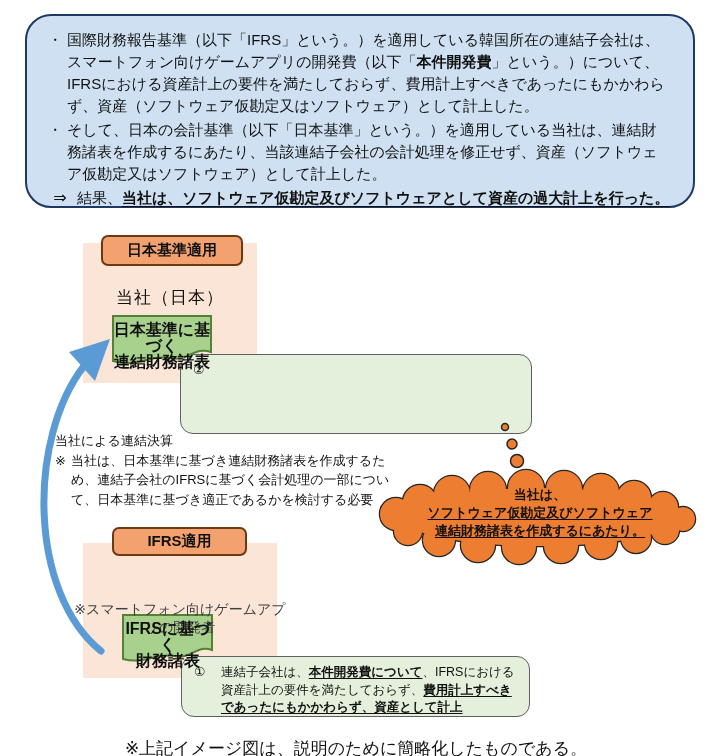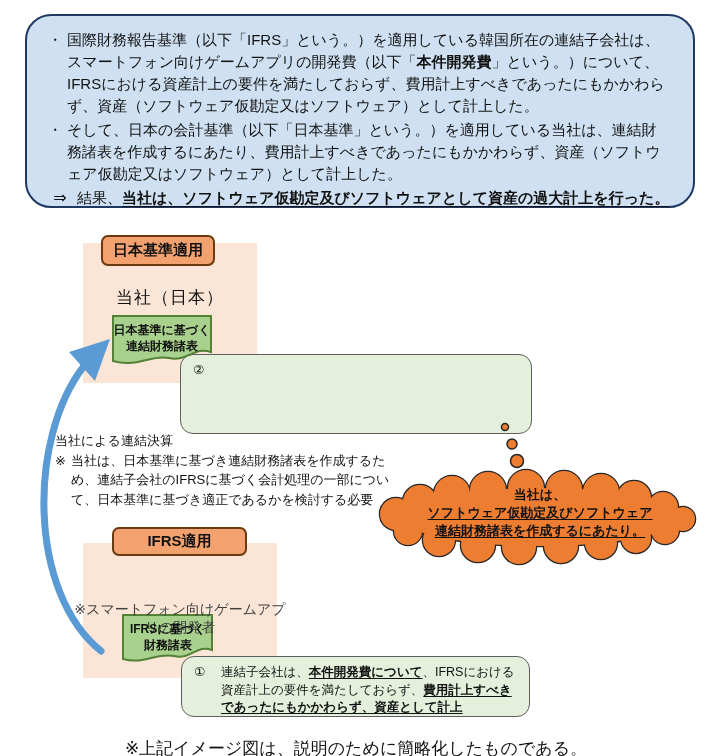--- a/index.html
+++ b/index.html
@@ -18,31 +18,31 @@
   .emph{font-weight:bold;text-decoration:underline;text-underline-offset:3px;}
 
   
   .peach{background:#fbe5d6;}
   .peach.japan{left:83px;top:243px;width:174px;height:140px;}
   .peach.korea{left:83px;top:543px;width:194px;height:135px;}
 
   
   .tag{box-sizing:border-box;background:#f3a26f;border:2.5px solid #6b3a11;border-radius:7px;
        font-weight:bold;font-size:15px;text-align:center;color:#111;}
-  .tag.japan{left:101px;top:235px;width:114px;height:31px;line-height:26px;}
+  .tag.japan{left:101px;top:235px;width:142px;height:31px;line-height:26px;}
   .tag.ifrs{left:112px;top:527px;width:135px;height:29px;line-height:24px;}
 
   
   .entity{font-size:17px;text-align:center;letter-spacing:1px;}
   .entity.japan{left:83px;top:286px;width:174px;}
   .entity.korea{left:73px;top:577px;width:214px;}
   .subtitle{left:73px;top:601px;width:214px;font-size:14px;text-align:center;color:#404040;}
 
   
-  .doc-label{font-size:12px;font-weight:bold;line-height:16px;text-align:center;}
+  .doc-label{font-size:16px;font-weight:bold;line-height:16px;text-align:center;}
   .doc-label.japan{left:113px;top:322px;width:98px;}
   .doc-label.ifrs{left:123px;top:621px;width:90px;}
 
   
   .note{box-sizing:border-box;background:#e4f0dc;border:1.5px solid #5f5f5f;border-radius:13px;
         display:flex;gap:9px;font-size:12.5px;line-height:17.5px;padding:7px 10px 5px 12px;}
   .note .num{flex:0 0 18px;}
   .note p{margin:0;flex:1;}
   .note.two{left:180px;top:354px;width:352px;height:80px;}
   .note.one{left:181px;top:656px;width:349px;height:61px;}
@@ -70,21 +70,21 @@
 
 <div class="stage">
 
   <div class="abs summary-box z2">
     <div class="srow">
       <span class="marker">・</span>
       <p><span>国際財務報告基準（以下「IFRS」という。）を適用している韓国所在の連結子会社は、スマートフォン向けゲームアプリの開発費（以下「</span><b>本件開発費</b><span>」という。）について、IFRSにおける資産計上の要件を満たしておらず、費用計上すべきであったにもかかわらず、資産（ソフトウェア仮勘定又はソフトウェア）として計上した。</span></p>
     </div>
     <div class="srow">
       <span class="marker">・</span>
-      <p>そして、日本の会計基準（以下「日本基準」という。）を適用している当社は、連結財務諸表を作成するにあたり、費用計上すべきであったにもかかわらず、資産（ソフトウェア仮勘定又はソフトウェア）として計上した。</p>
+      <p>そして、日本の会計基準（以下「日本基準」という。）を適用している当社は、連結財務諸表を作成するにあたり、当該連結子会社の会計処理を修正せず、資産（ソフトウェア仮勘定又はソフトウェア）として計上した。</p>
     </div>
     <div class="srow">
       <span class="marker big">⇒</span>
       <p><span>結果、</span><span class="emph">当社は、ソフトウェア仮勘定及びソフトウェアとして資産の過大計上を行った。</span></p>
     </div>
   </div>
 
   <div class="abs peach japan z1"></div>
   <div class="abs peach korea z1"></div>
 

